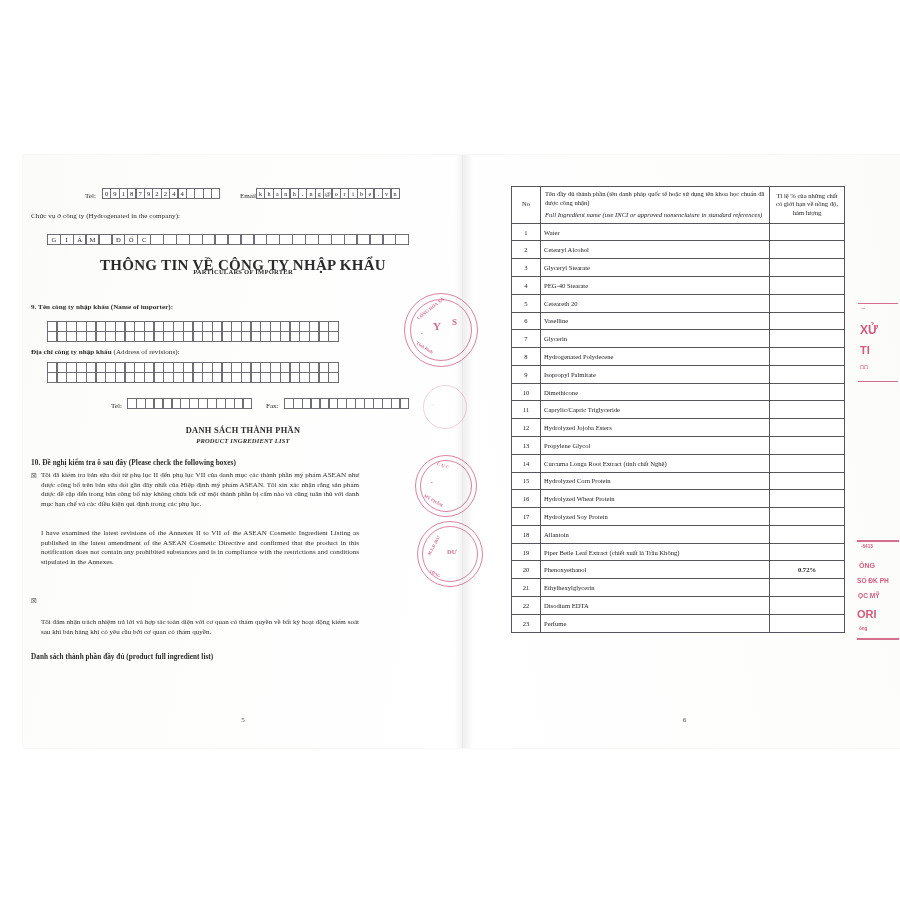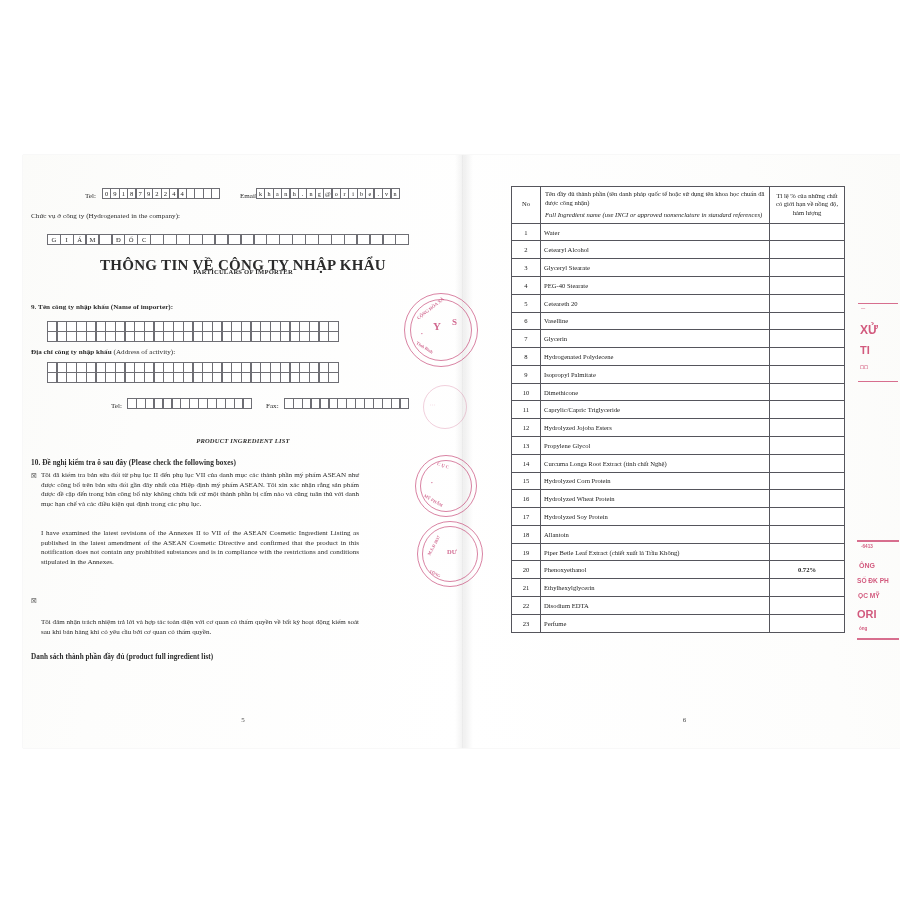--- a/index.html
+++ b/index.html
@@ -317,21 +317,21 @@
         <div class="cbox" style="width: 10.4px;"></div>
         <div class="cbox" style="width: 10.4px;"></div>
         <div class="cbox" style="width: 10.4px;"></div>
         <div class="cbox" style="width: 10.4px;"></div>
         <div class="cbox" style="width: 10.4px;"></div>
         <div class="cbox" style="width: 10.4px;"></div>
       </div>
 
     <div class="t" style="left:8px; top:193px;">
       <span class="b">Địa chỉ công ty nhập khẩu</span>
-      <span>(Address of activity):</span>
+      <span>(Address of revisions):</span>
     </div>
     <div class="boxrow" id="impaddr-row1" style="left:24px; top:207px;">
         <div class="cbox" style="width: 10.4px;"></div>
         <div class="cbox" style="width: 10.4px;"></div>
         <div class="cbox" style="width: 10.4px;"></div>
         <div class="cbox" style="width: 10.4px;"></div>
         <div class="cbox" style="width: 10.4px;"></div>
         <div class="cbox" style="width: 10.4px;"></div>
         <div class="cbox" style="width: 10.4px;"></div>
         <div class="cbox" style="width: 10.4px;"></div>
@@ -419,20 +419,21 @@
         <div class="cbox" style="width: 9.6px;"></div>
         <div class="cbox" style="width: 9.6px;"></div>
         <div class="cbox" style="width: 9.6px;"></div>
         <div class="cbox" style="width: 9.6px;"></div>
         <div class="cbox" style="width: 9.6px;"></div>
         <div class="cbox" style="width: 9.6px;"></div>
         <div class="cbox" style="width: 9.6px;"></div>
         <div class="cbox" style="width: 9.6px;"></div>
       </div>
 
+    <div class="t b ctr" style="left:0; top:270px; width:440px; font-size:8.4px; letter-spacing:0.3px;">DANH SÁCH THÀNH PHẦN</div>
     <div class="t b ctr i" style="left:0; top:282px; width:440px; font-size:6.5px; letter-spacing:0.2px;">PRODUCT INGREDIENT LIST</div>
 
     <div class="t b" style="left:8px; top:303px; font-size:7.3px;">10. Đề nghị kiểm tra ô sau đây (Please check the following boxes)</div>
 
     <div class="chk" style="left:8px; top:318px;">☒</div>
     <div class="para" style="left:18px; top:316px; width:318px;">Tôi đã kiểm tra bản sửa đổi từ phụ lục II đến phụ lục VII của danh mục các thành phần mỹ phẩm ASEAN như được công bố trên bản sửa đổi gần đây nhất của Hiệp định mỹ phẩm ASEAN. Tôi xin xác nhận rằng sản phẩm được đề cập đến trong bản công bố này không chứa bất cứ một thành phần bị cấm nào và cũng tuân thủ với danh mục hạn chế và các điều kiện qui định trong các phụ lục.</div>
     <div class="para" style="left:18px; top:374px; width:318px;">I have examined the latest revisions of the Annexes II to VII of the ASEAN Cosmetic Ingredient Listing as published in the latest amendment of the ASEAN Cosmetic Directive and confirmed that the product in this notification does not contain any prohibited substances and is in compliance with the restrictions and conditions stipulated in the Annexes.</div>
 
     <div class="chk" style="left:8px; top:443px;">☒</div>
     <div class="para" style="left:18px; top:463px; width:318px;">Tôi đảm nhận trách nhiệm trả lời và hợp tác toàn diện với cơ quan có thẩm quyền về bất kỳ hoạt động kiểm soát sau khi bán hàng khi có yêu cầu bởi cơ quan có thẩm quyền.</div>

